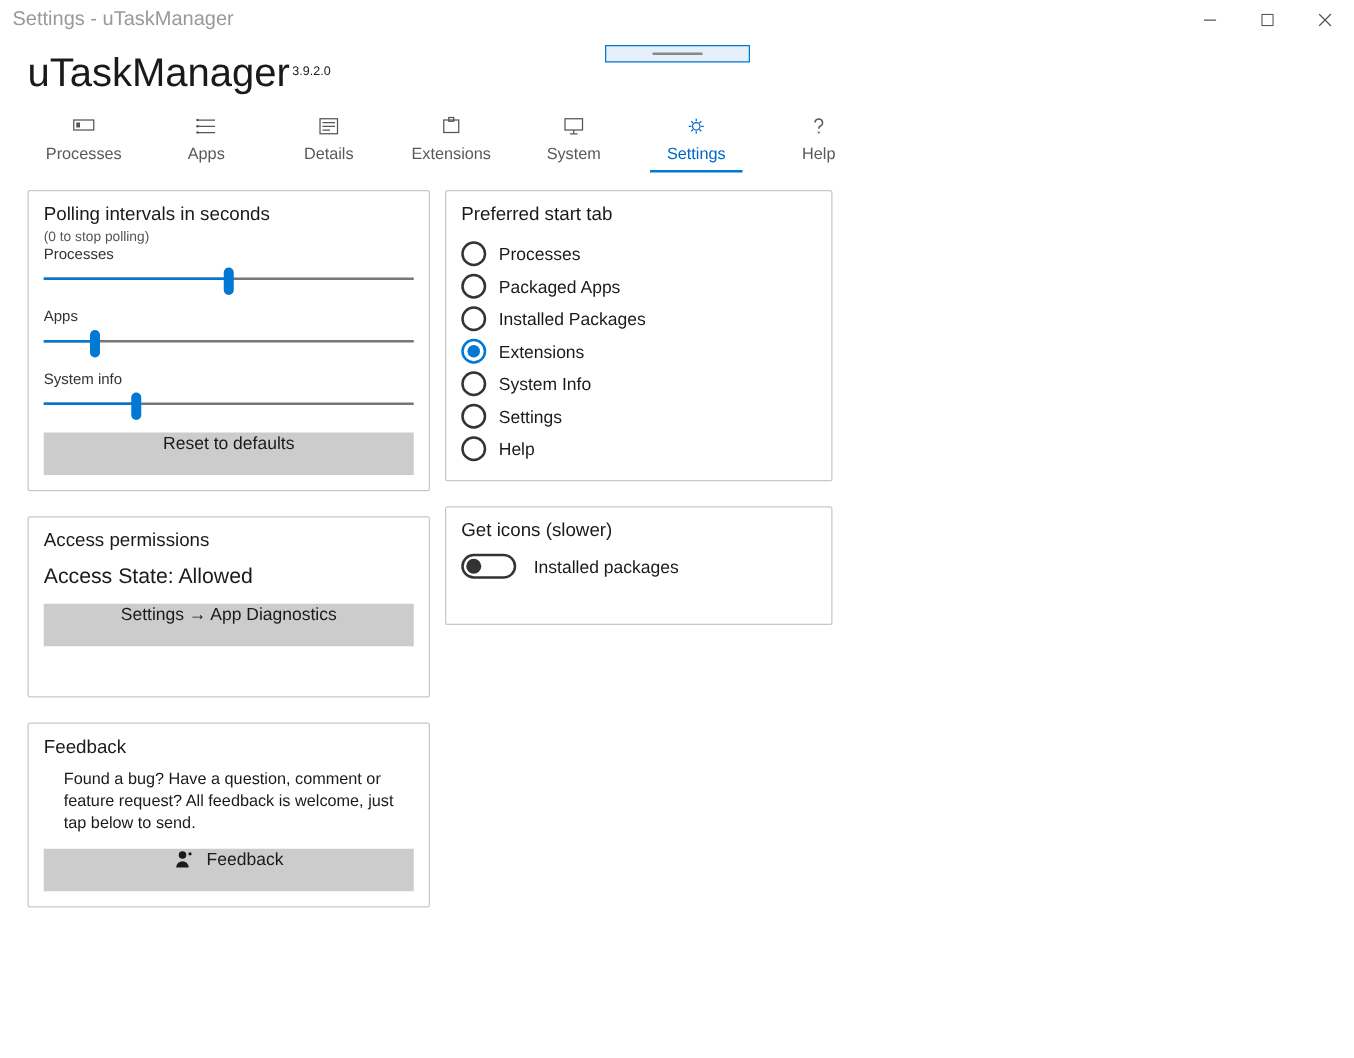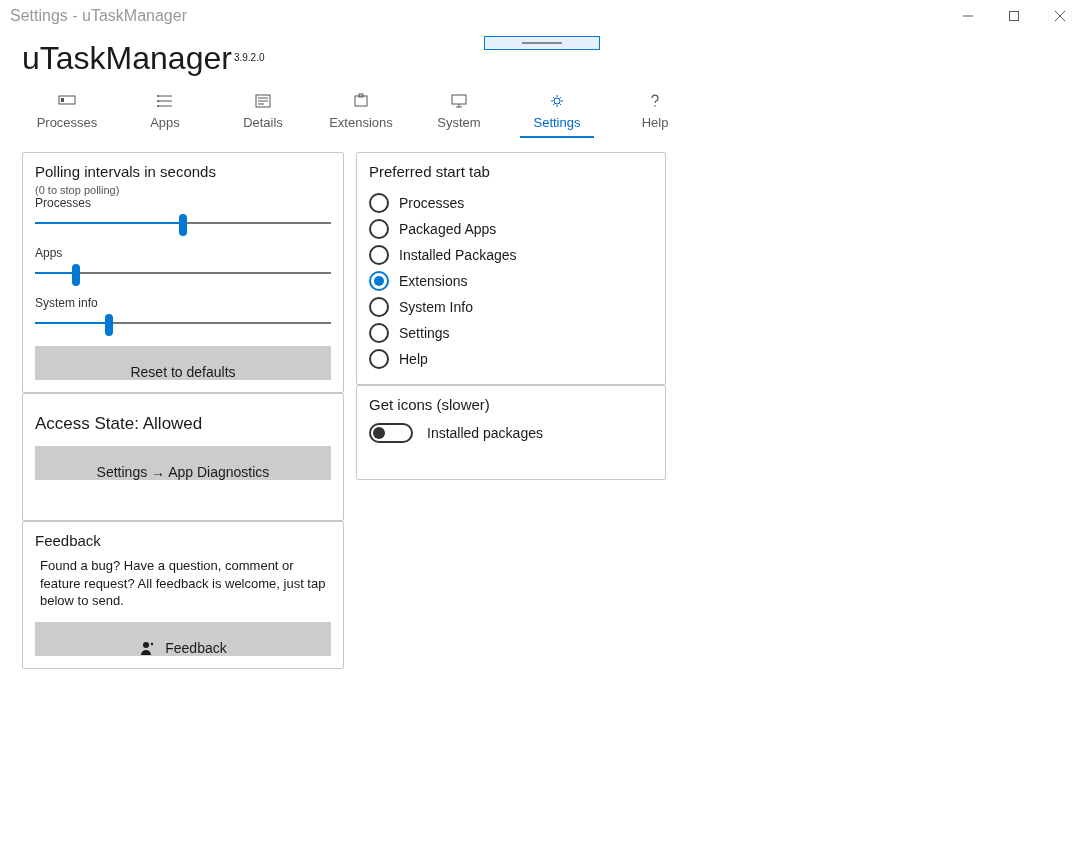--- a/index.html
+++ b/index.html
@@ -99,21 +99,21 @@
   left: 12px;
   right: 12px;
   height: 2px;
   background: #0078d4;
 }
 .content {
   display: flex;
   gap: 12px;
   padding: 14px 22px;
 }
-.column { display: flex; flex-direction: column; gap: 0; }
+.column { display: flex; flex-direction: column; gap: 20px; }
 .left { width: 322px; }
 .right { width: 310px; }
 .panel {
   border: 1px solid #c8c8c8;
   border-radius: 2px;
   padding: 10px 12px 12px 12px;
 }
 .panel-title { font-size: 15px; margin-bottom: 4px; }
 .subtitle { font-size: 11px; color: #555; display: block; }
 .field-label { font-size: 12px; color: #333; margin-bottom: 4px; display: block; }
@@ -144,21 +144,21 @@
   transform: translateX(-50%);
 }
 .btn {
   width: 100%;
   height: 34px;
   background: #ccc;
   border: none;
   font-size: 14px;
   color: #1a1a1a;
   display: flex;
-  align-items: flex-end;
+  align-items: flex-start;
   justify-content: center;
   gap: 8px;
   cursor: pointer;
 }
 .kv { font-size: 17px; margin: 10px 0 12px 0; }
 .radio-group { margin-top: 10px; }
 .radio {
   display: flex;
   align-items: center;
   gap: 10px;
@@ -195,21 +195,21 @@
 .toggle.off { border: 2px solid #333; background: #fff; }
 .toggle.off::after {
   content: ""; position: absolute; left: 2px; top: 2px;
   width: 12px; height: 12px; background: #333; border-radius: 50%;
 }
 .toggle.on { background: #0078d4; border: 2px solid #0078d4; }
 .toggle.on::after {
   content: ""; position: absolute; right: 2px; top: 2px;
   width: 12px; height: 12px; background: #fff; border-radius: 50%;
 }
-.feedback-text { font-size: 13px; margin: 8px 0 12px 5px; line-height: 1.35; }
+.feedback-text { font-size: 13px; margin: 8px 0 12px 16px; line-height: 1.35; }
 svg { display: block; }
 </style>
 </head>
 <body>
 
 <div class="titlebar">
   <span>Settings - uTaskManager</span>
   <div class="controls">
     <div>
         <svg width="10" height="10">
@@ -338,20 +338,21 @@
             <div class="track-fill" style="width:25%"></div>
             <div class="thumb" style="left:25%"></div>
         </div>
       </div>
       <button class="btn">
           <span>Reset to defaults</span>
         </button>
     </div>
 
     <div class="panel">
+      <div class="panel-title">Access permissions</div>
       <div class="kv">
         <span>Access State:</span>
         <span> </span>
         <span>Allowed</span>
       </div>
       <button class="btn">
           <span>Settings → App Diagnostics</span>
         </button>
       <div style="height:28px"></div>
     </div>

